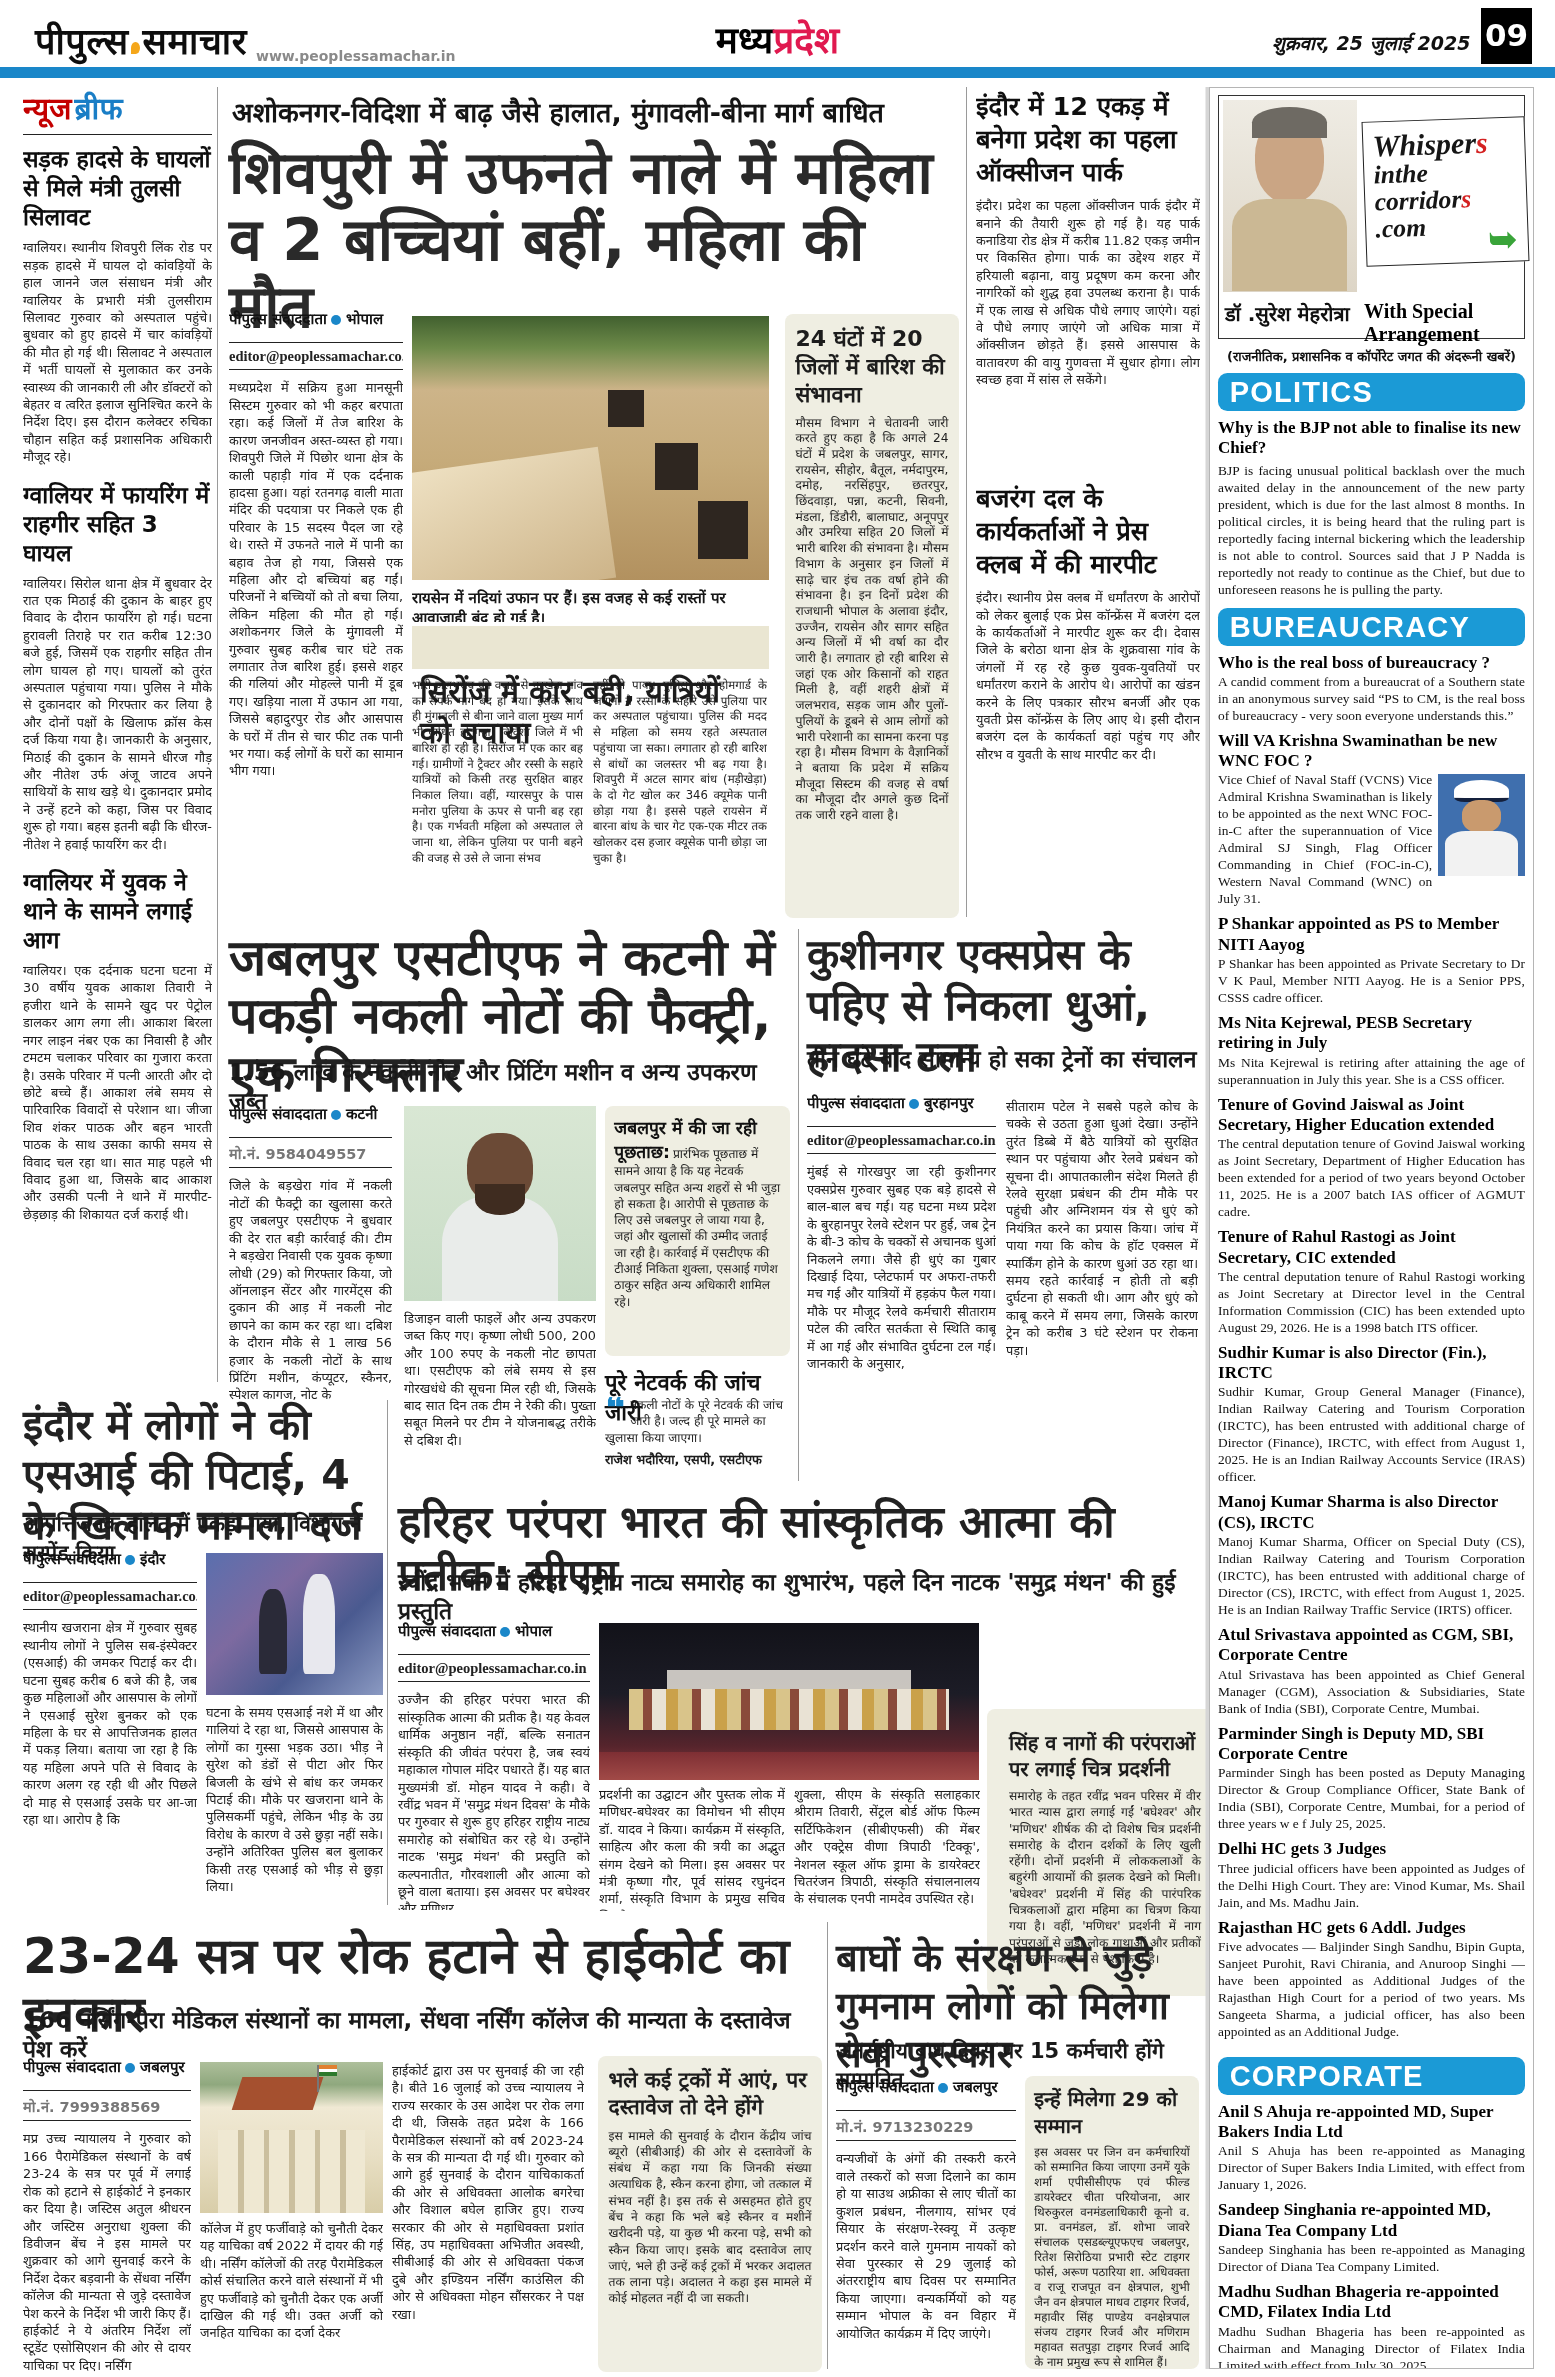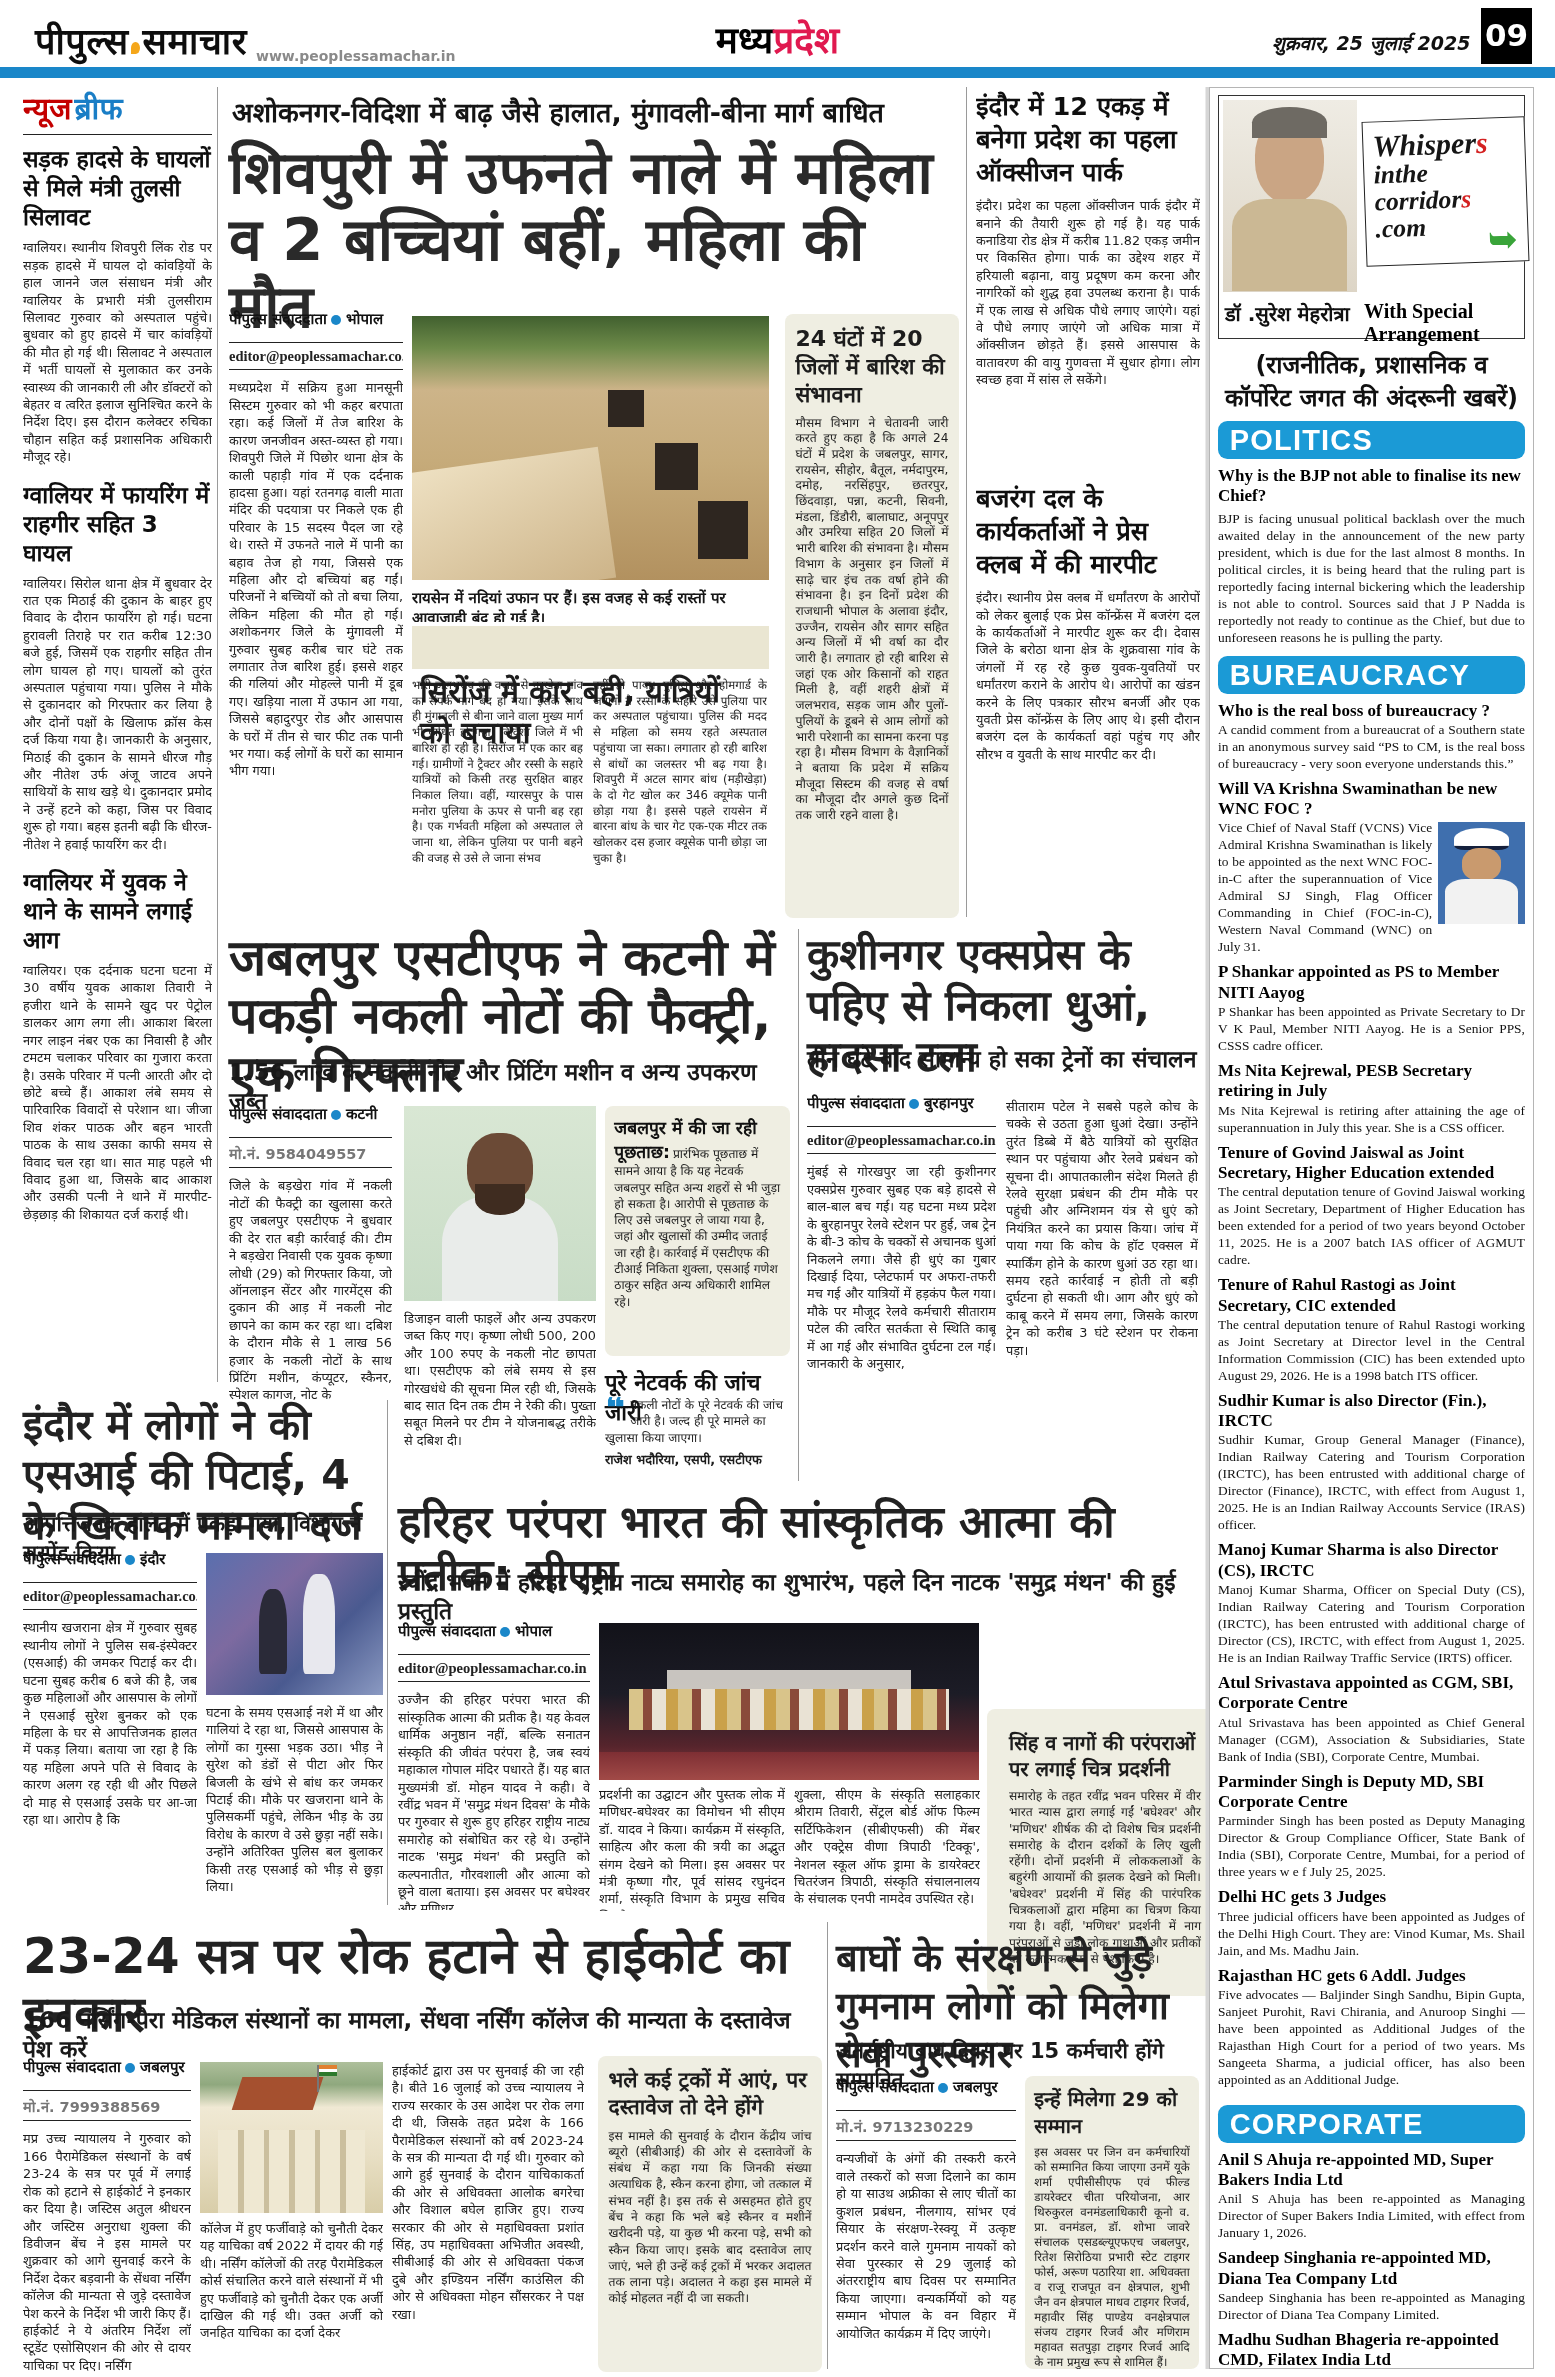--- a/index.html
+++ b/index.html
@@ -43,21 +43,21 @@
   .nb-head { font-size:23px; line-height:29px; font-weight:800; color:#0e0e0e; }
   .nb-body { font-size:12.8px; line-height:17.4px; }
 
   .sec-heading { font-size:25.6px; line-height:33px; font-weight:700; color:#0f0f0f; }
 
   
   .wh-frame { border:1.7px solid #b5b5b5; box-shadow:-3.5px 0 0 #d6d6d6; }
   .secbar { background:#1b9ad6; border-radius:9.3px; color:#fff; font-family:"Liberation Sans", sans-serif; font-weight:800; font-size:29px; line-height:38px; padding-left:11.6px; letter-spacing:1.2px; }
   .wh-head { font-family:"Liberation Serif", serif; font-size:17px; line-height:20.3px; font-weight:700; color:#000; margin-top:7px; }
   .wh-body { font-family:"Liberation Serif", serif; font-size:13.4px; line-height:17px; text-align:justify; color:#111; }
-  .wh-tag { font-size:24px; font-weight:800; color:#101010; }
+  .wh-tag { font-size:13px; font-weight:800; color:#101010; }
   .wh-author { font-size:20px; font-weight:800; color:#101010; }
   .wh-arr { font-family:"Liberation Serif", serif; font-size:20px; font-weight:700; }
 
   
   .wlogo { background:#fff; border:1.7px solid #222; transform:rotate(-2deg); padding:8.1px 5.8px 3.5px 9.3px; font-family:"Liberation Serif", serif; font-weight:700; font-style:italic; color:#161616; }
   .wlogo .l1 { font-size:30px; line-height:31px; }
   .wlogo .l2 { font-size:25.6px; line-height:27px; }
   .wlogo .l3 { font-size:25.6px; line-height:27px; }
   .wlogo .red { color:#d42121; }
   .wlogo .arrow { color:#39a439; font-size:34px; font-style:normal; position:absolute; right:10.5px; bottom:2.3px; }

